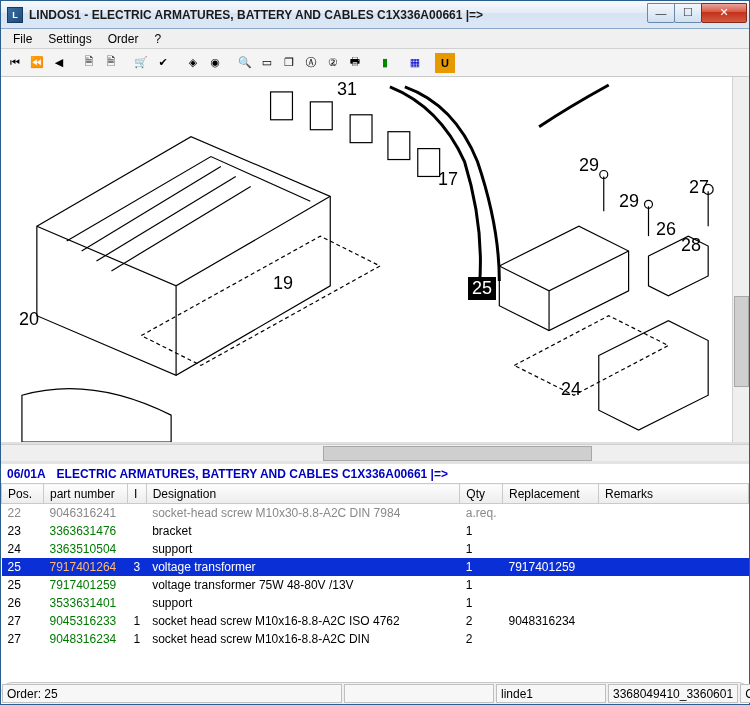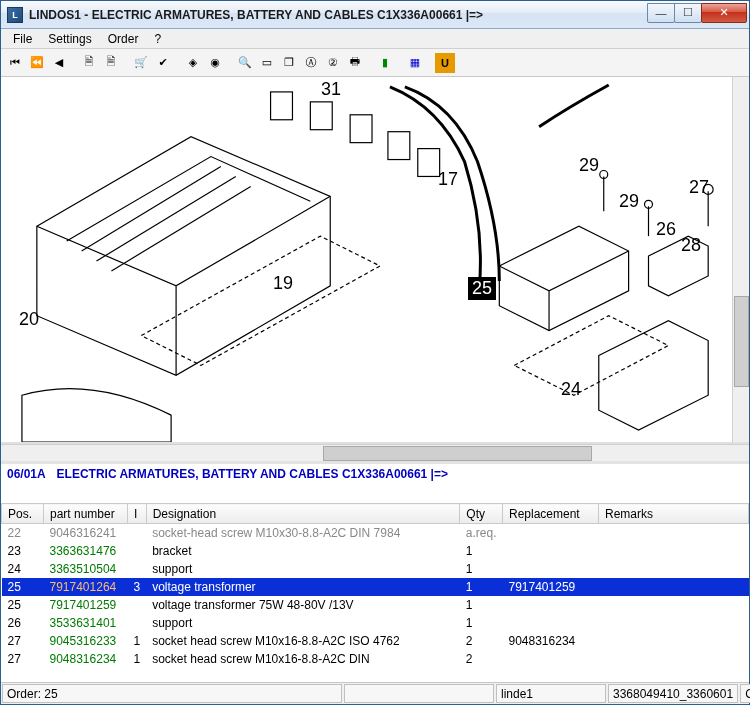--- a/index.html
+++ b/index.html
@@ -19,32 +19,32 @@
 .tsep { width: 6px; }
 .diagram-area { flex: 0 0 367px; position: relative; border-bottom: 2px solid #e0e0e0; overflow:hidden; background:#fff;}
 .diagram-area svg { width: 100%; height: 100%;}
 .callout { position:absolute; font-size:18px; font-weight:400; color:#000;}
 .callout.sel { background:#000; color:#fff; padding:1px 4px;}
 .hscroll { height:17px; background:#efefef; border-top:1px solid #d0d0d0; position:relative;}
 .hscroll .thumb{position:absolute; left:43%; width:36%; top:1px; height:15px; background:#cfcfcf; border:1px solid #a8a8a8;}
 .vscroll { width:17px; background:#efefef; border-left:1px solid #d0d0d0; position:absolute; right:0; top:0; bottom:0;}
 .vscroll .thumb{position:absolute; top:60%; left:1px; width:15px; height:25%; background:#cfcfcf; border:1px solid #a8a8a8;}
 .splitter { height:3px; background:#e3e3e3;}
-.lower { flex:1; display:flex; flex-direction:column; overflow:hidden; background:#fff;gap:20px;}
+.lower { flex:1; display:flex; flex-direction:column; overflow:hidden; background:#fff;}
 .section-title{ padding:2px 6px; color:#0000c0; font-weight:bold; font-size:13px;}
 .grid { flex:1; overflow:hidden;}
 table { border-collapse:collapse; width:100%;}
 th { background: linear-gradient(to bottom,#fdfdfd,#ececec); border:1px solid #cacaca; text-align:left; padding:2px 6px; font-weight:normal; height:20px;margin-left:47px;}
 td { padding:2px 6px; border-bottom:0px solid #f0f0f0; height:18px; white-space:nowrap; overflow:hidden;margin-left:8px;}
 tr.dim td{ color:#888;}
 tr.sel td{ background:#0a2fd6; color:#fff;}
 td.pn{ color:#007a00;}
 tr.sel td.pn{ color:#fdba74;}
 td.qty{ text-align:left;}
-.statusbar{ height:22px; background:#f0f0f0; border-top:1px solid #c8c8c8; display:flex; align-items:stretch;}
+.statusbar{ height:22px; background:#f0f0f0; border-top:1px solid #c8c8c8; display:flex; align-items:stretch;border-radius:11px;}
 .statusbar .cell{ border:1px solid #c0c0c0; padding:2px 4px; margin:1px; background:#f7f7f7;}
 </style>
 </head>
 <body>
 
 <div class="window">
   <div class="titlebar">
     <div class="icon">L</div>
     <div class="title">LINDOS1 - ELECTRIC ARMATURES, BATTERY AND CABLES C1X336A00661 |=&gt;</div>
     <div class="winbtns">
@@ -123,21 +123,21 @@
         <line x1="595" y1="100" x2="595" y2="135"></line>
         <circle cx="595" cy="98" r="4"></circle>
         <line x1="640" y1="130" x2="640" y2="160"></line>
         <circle cx="640" cy="128" r="4"></circle>
         <line x1="700" y1="115" x2="700" y2="150"></line>
         <circle cx="700" cy="113" r="5"></circle>
 
         <path d="M10 320 Q80 300 160 340 L160 367 L10 367 Z"></path>
       </g>
     </svg>
-    <div class="callout" style="left:320px; top:2px">31</div>
+    <div class="callout" style="left:336px; top:2px">31</div>
     <div class="callout" style="left:437px; top:92px">17</div>
     <div class="callout" style="left:272px; top:196px">19</div>
     <div class="callout" style="left:18px; top:232px">20</div>
     <div class="callout sel" style="left:467px; top:200px">25</div>
     <div class="callout" style="left:560px; top:302px">24</div>
     <div class="callout" style="left:578px; top:78px">29</div>
     <div class="callout" style="left:618px; top:114px">29</div>
     <div class="callout" style="left:655px; top:142px">26</div>
     <div class="callout" style="left:688px; top:100px">27</div>
     <div class="callout" style="left:680px; top:158px">28</div>

